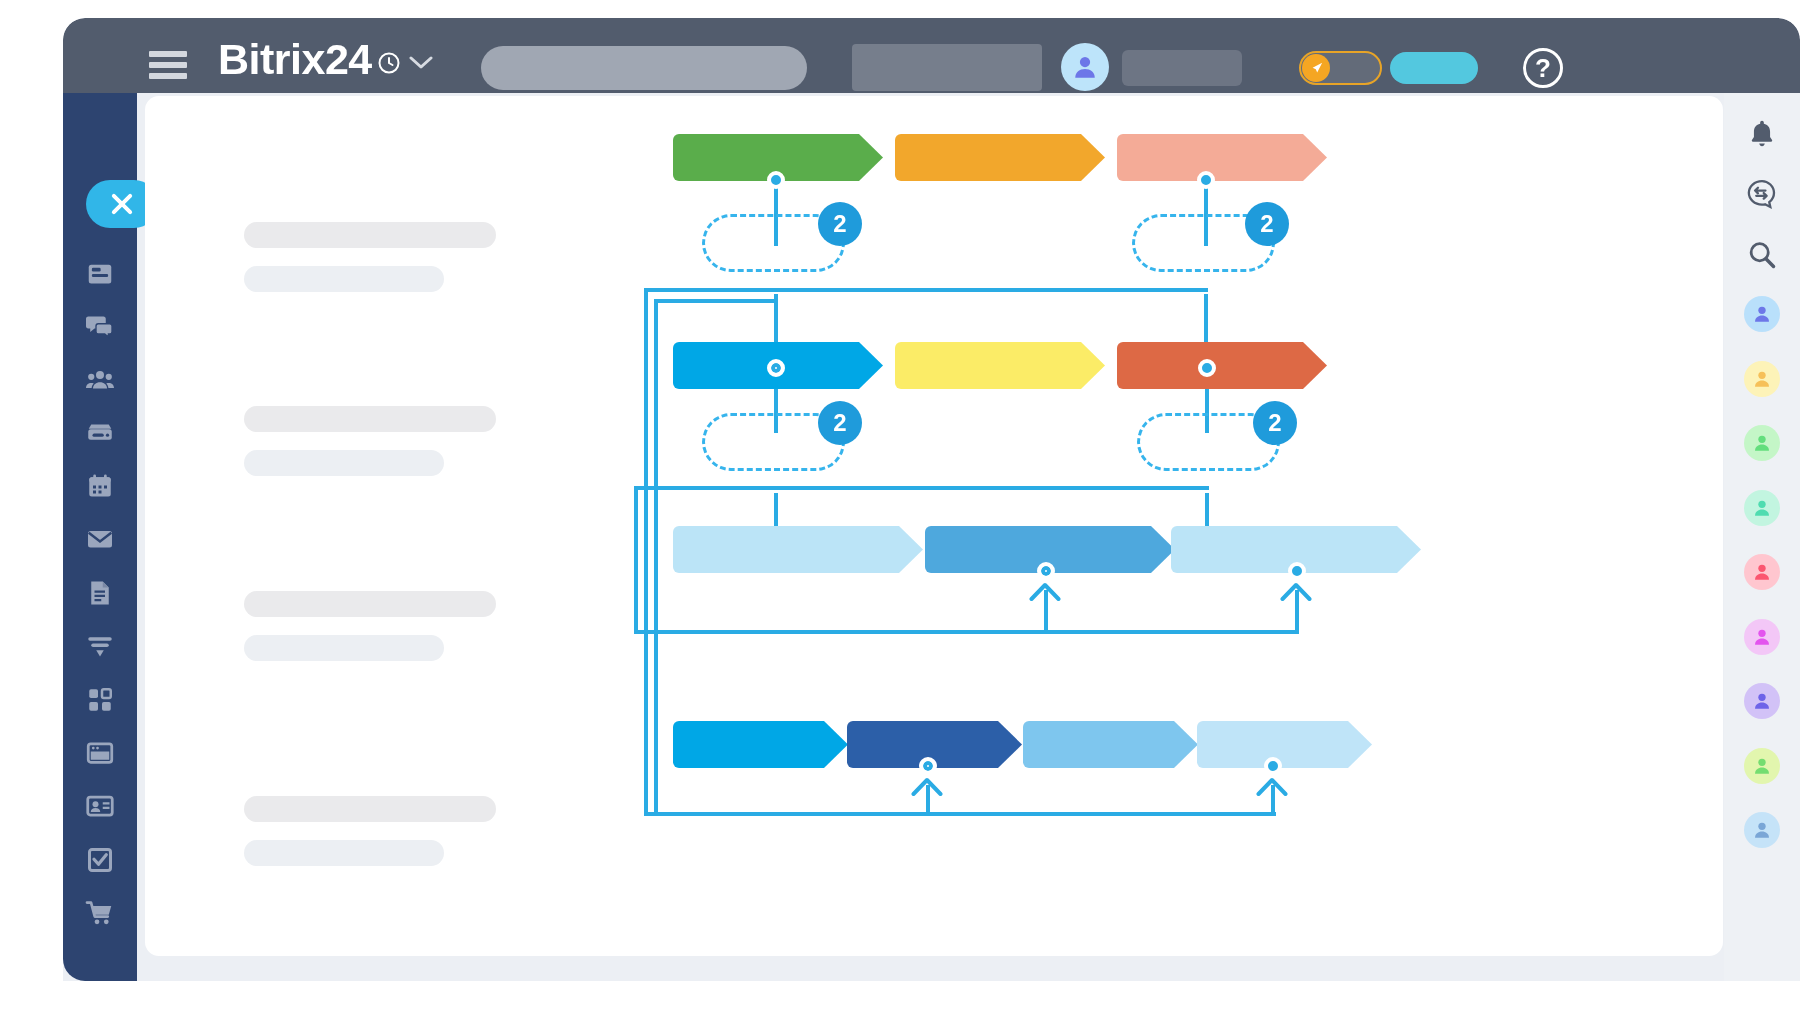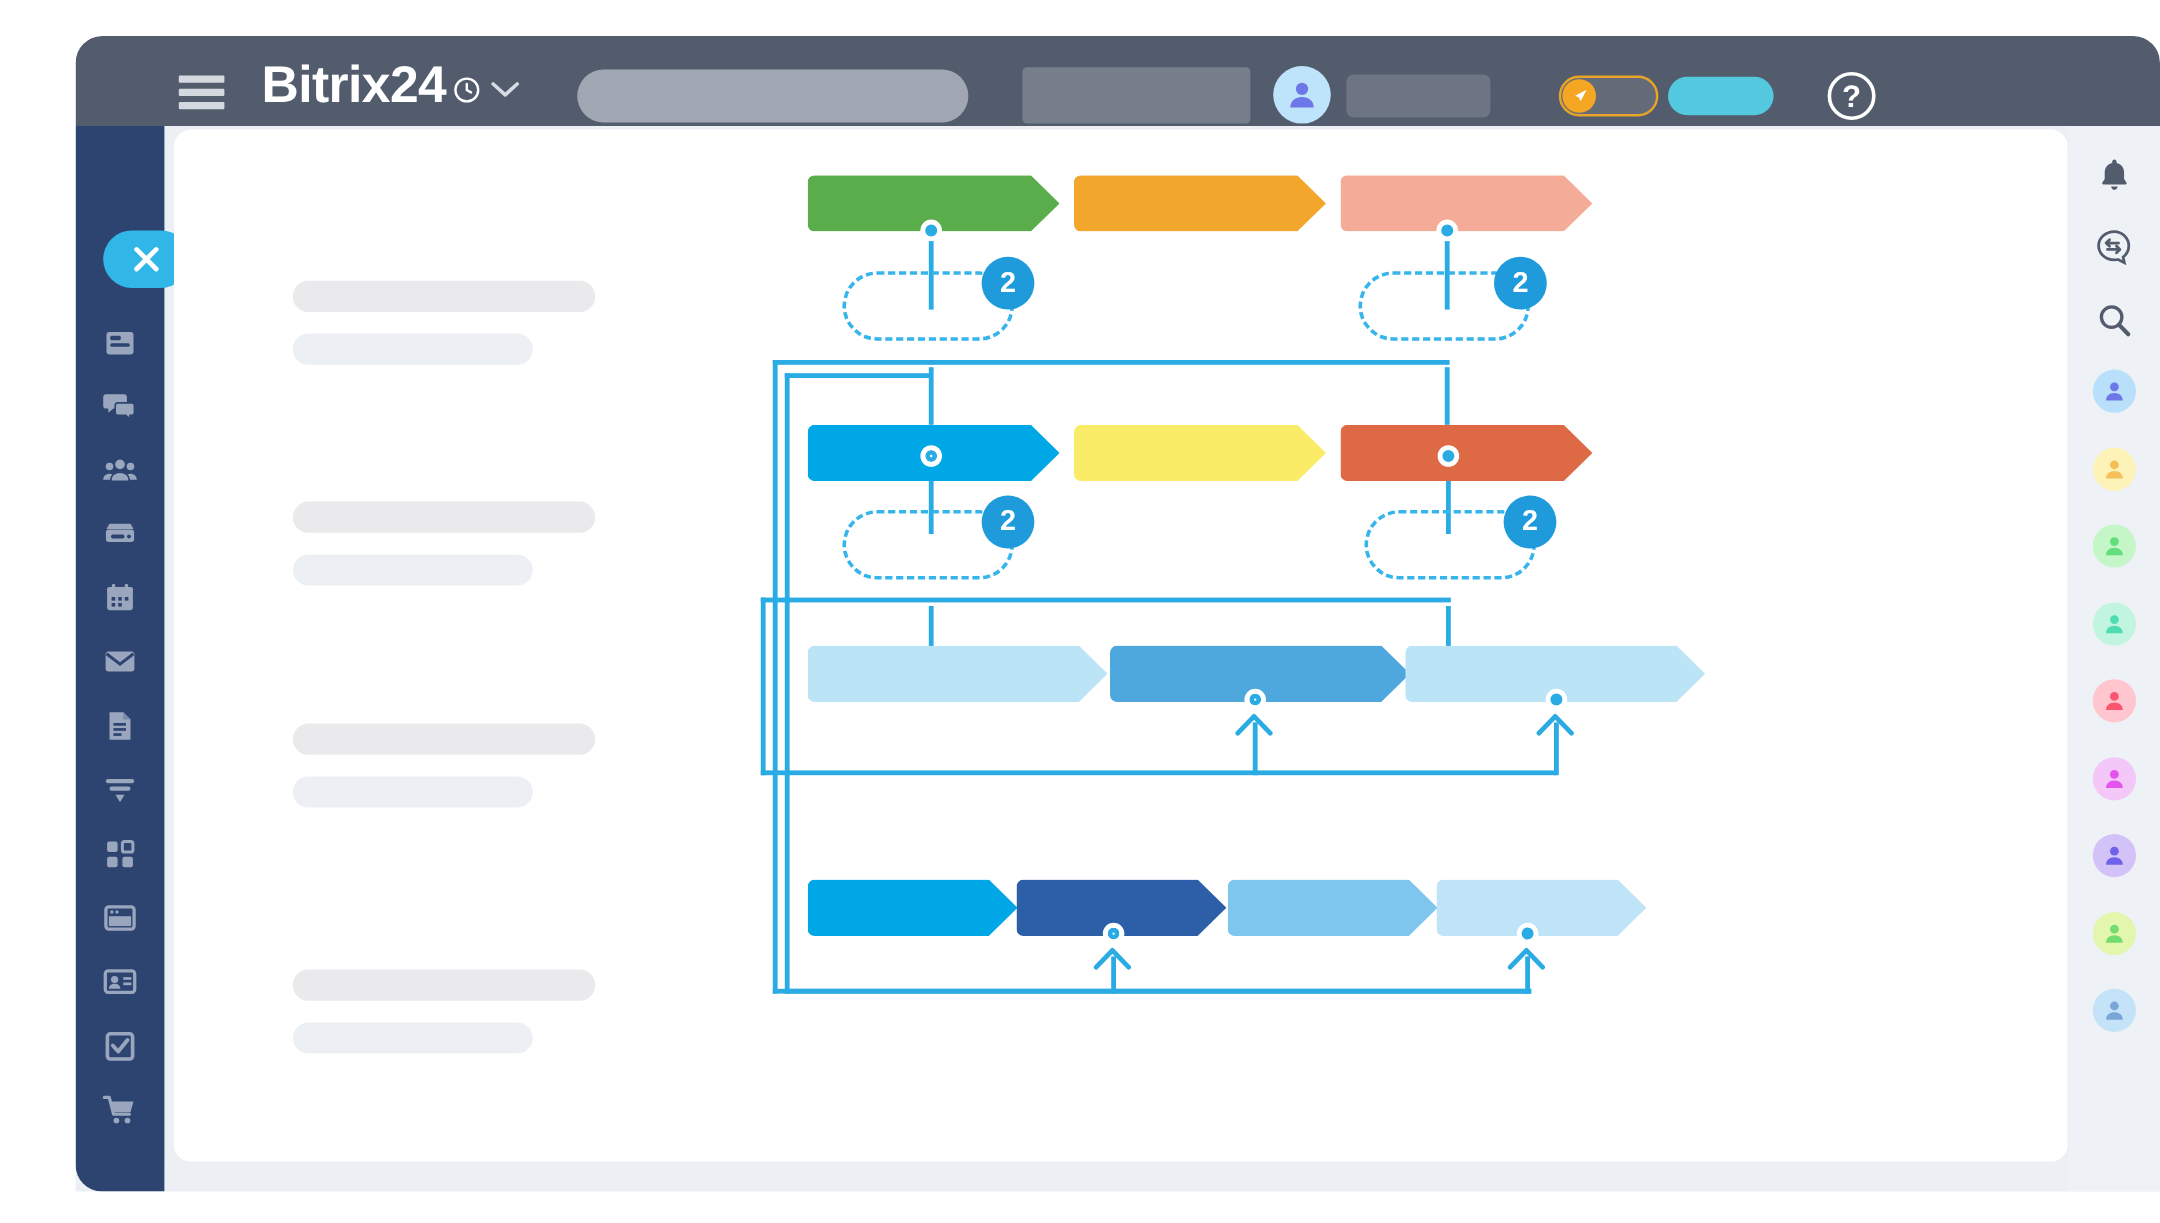--- a/index.html
+++ b/index.html
@@ -6,21 +6,21 @@
   html, body {
     width: 1800px; height: 1019px;
     background: #ffffff;
     font-family: "Liberation Sans", sans-serif;
     overflow: hidden;
   }
   #root { position: relative; width: 1800px; height: 1019px; background:#fff; }
 
   
   .app-window {
-    position: absolute; left: 63px; top: 30px;
+    position: absolute; left: 63px; top: 18px;
     width: 1737px; height: 963px;
     border-radius: 22px 22px 0 0;
     background: #eceff4;
     overflow: hidden;
   }
 
   
   .topbar {
     position: absolute; left: 0; top: 0;
     width: 1737px; height: 75px;

